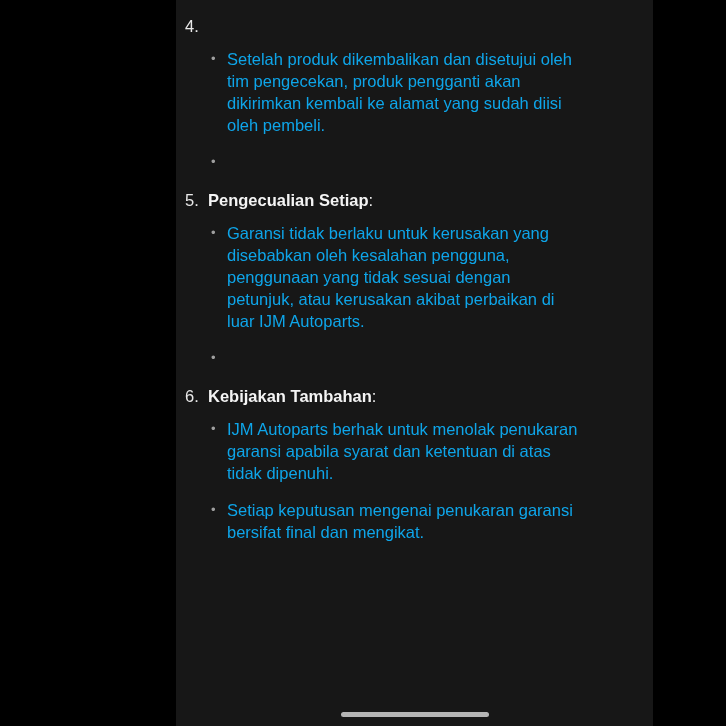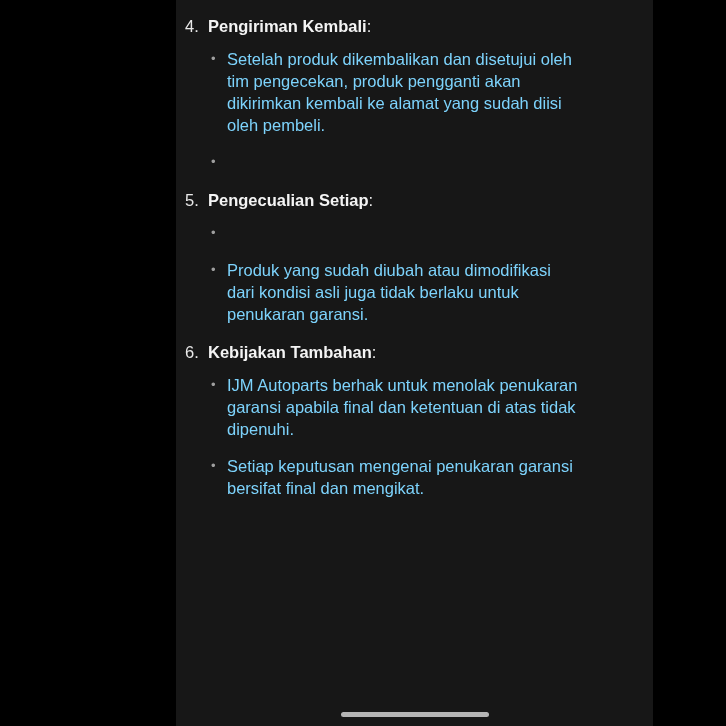--- a/index.html
+++ b/index.html
@@ -52,21 +52,21 @@
     flex-shrink: 0;
     color: #9f9f9f;
     font-size: 13px;
     line-height: 22px;
   }
   .bullet p {
     margin: 0;
     width: 351px;
     font-size: 16.5px;
     line-height: 22px;
-    color: #7dd3fc;
+    color: #0ea5e9;
   }
   .home-indicator {
     position: absolute;
     left: 50%;
     transform: translateX(-50%);
     bottom: 9px;
     width: 148px;
     height: 5px;
     border-radius: 3px;
     background: #b5b5b5;
@@ -74,53 +74,52 @@
 </style>
 </head>
 <body>
 
 <div class="panel">
   <div class="content">
 
     <div class="section">
       <div class="heading">
         <span class="num">4.</span>
-        <span class="title"><b>Pengiriman Kembali</b><span class="suffix">:</span></span>
       </div>
       <div class="bullet">
         <span class="dot">•</span>
         <p>Setelah produk dikembalikan dan disetujui oleh tim pengecekan, produk pengganti akan dikirimkan kembali ke alamat yang sudah diisi oleh pembeli.</p>
       </div>
       <div class="bullet">
         <span class="dot">•</span>
       </div>
     </div>
 
     <div class="section">
       <div class="heading">
         <span class="num">5.</span>
         <span class="title"><b>Pengecualian Setiap</b><span class="suffix">:</span></span>
       </div>
       <div class="bullet">
         <span class="dot">•</span>
+        <p>Garansi tidak berlaku untuk kerusakan yang disebabkan oleh kesalahan pengguna, penggunaan yang tidak sesuai dengan petunjuk, atau kerusakan akibat perbaikan di luar IJM Autoparts.</p>
       </div>
       <div class="bullet">
         <span class="dot">•</span>
-        <p>Produk yang sudah diubah atau dimodifikasi dari kondisi asli juga tidak berlaku untuk penukaran garansi.</p>
       </div>
     </div>
 
     <div class="section">
       <div class="heading">
         <span class="num">6.</span>
         <span class="title"><b>Kebijakan Tambahan</b><span class="suffix">:</span></span>
       </div>
       <div class="bullet">
         <span class="dot">•</span>
-        <p>IJM Autoparts berhak untuk menolak penukaran garansi apabila final dan ketentuan di atas tidak dipenuhi.</p>
+        <p>IJM Autoparts berhak untuk menolak penukaran garansi apabila syarat dan ketentuan di atas tidak dipenuhi.</p>
       </div>
       <div class="bullet">
         <span class="dot">•</span>
         <p>Setiap keputusan mengenai penukaran garansi bersifat final dan mengikat.</p>
       </div>
     </div>
 
   </div>
 
   <div class="home-indicator"></div>

